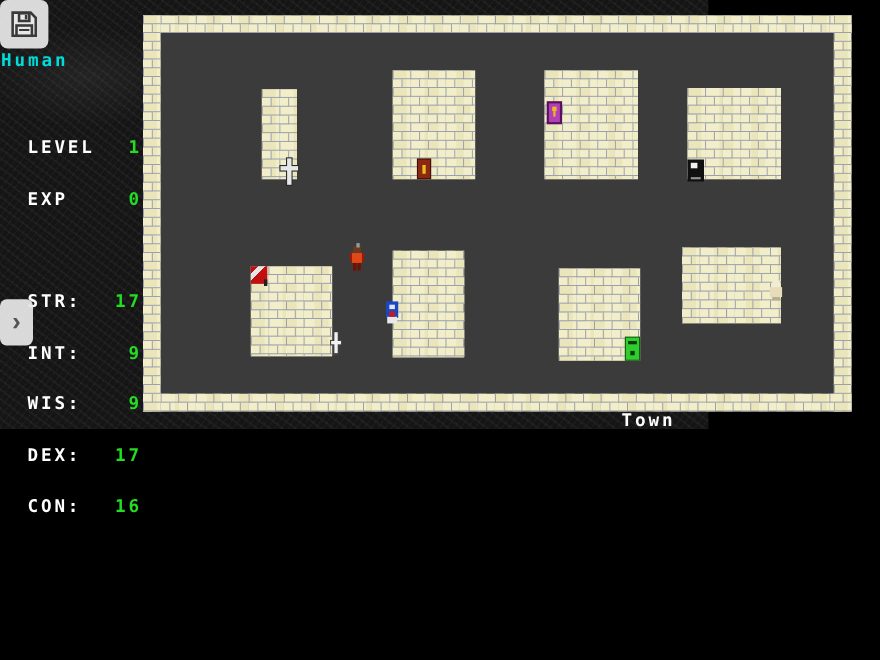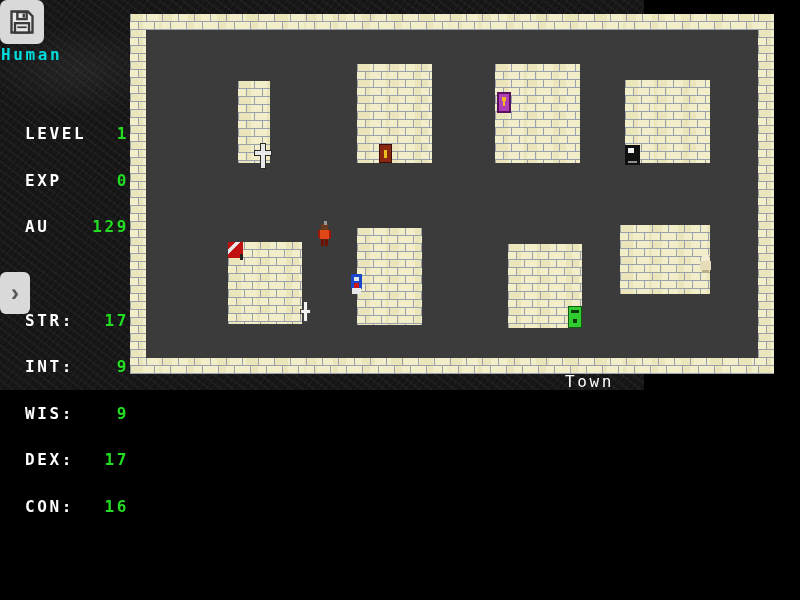--- a/index.html
+++ b/index.html
@@ -100,21 +100,21 @@
   #sidebar{position:absolute;left:1px;top:16px;width:128px;font-weight:bold;
     font-size:16px;letter-spacing:2.6px;line-height:15.5px;white-space:pre;}
   .srow{display:flex;justify-content:space-between;height:15.5px;}
   .cyan{color:var(--c-cyan,#00dcdc);}
   .white{color:var(--c-white,#ffffff);padding-left:24px;}
   .green{color:var(--c-green,#22dd22);}
   .spacer16{height:16px;}
   .spacer1{height:1.5px;}
 
   
-  #location{position:absolute;right:30px;top:372px;color:#fff;font-weight:normal;
+  #location{position:absolute;right:30px;top:372px;color:#fff;font-weight:bold;
     font-size:16px;letter-spacing:2.6px;}
 
   
   .ui-btn{position:absolute;background:rgba(232,232,232,.93);border:none;
     display:flex;align-items:center;justify-content:center;cursor:pointer;padding:0;}
   #save-btn{left:0;top:0;width:44px;height:44px;border-radius:7px;z-index:5;}
   #expand-btn{left:0;top:272px;width:30px;height:42px;border-radius:6px;z-index:5;
     color:#555;font-size:24px;font-weight:bold;line-height:1;}
 </style>
 </head>
@@ -150,23 +150,20 @@
 
   <div id="sidebar">
     <div class="srow"><span class="cyan">Human</span></div>
     <div class="spacer1"></div>
     <div class="srow">
       <span class="white">LEVEL</span>
       <span class="green">1</span></div>
     <div class="srow">
       <span class="white">EXP</span>
       <span class="green">0</span></div>
-    <div class="srow">
-      <span class="white">AU</span>
-      <span class="green">129</span></div>
     <div class="spacer16"></div>
     <div class="srow">
       <span class="white">STR:</span>
       <span class="green">17</span></div>
     <div class="srow">
       <span class="white">INT:</span>
       <span class="green">9</span></div>
     <div class="srow">
       <span class="white">WIS:</span>
       <span class="green">9</span></div>

